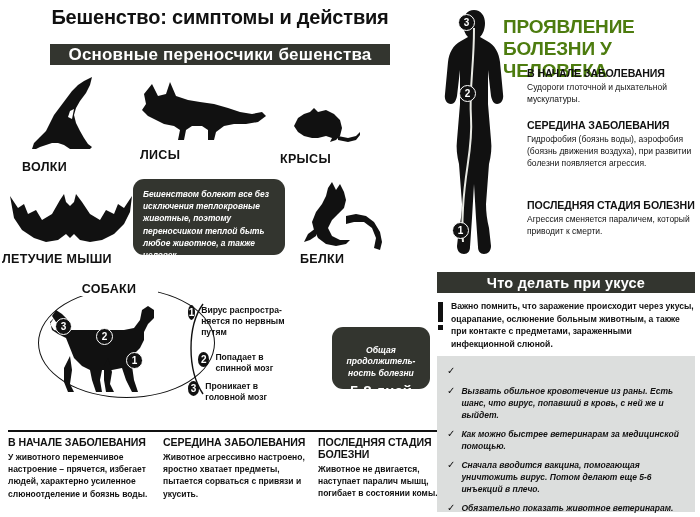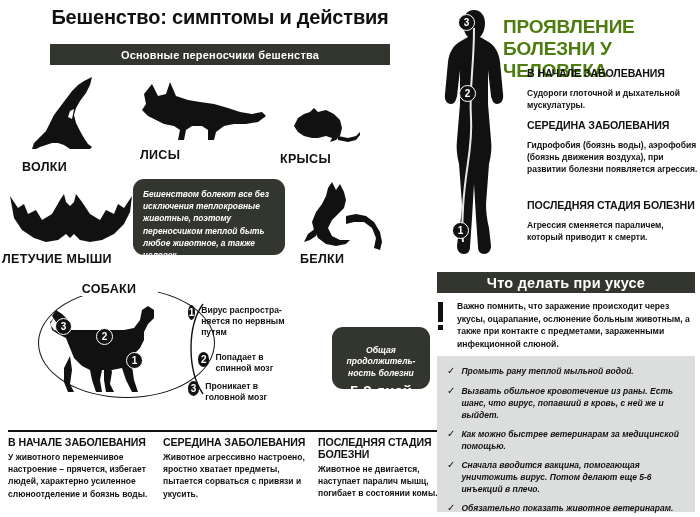--- a/index.html
+++ b/index.html
@@ -12,21 +12,21 @@
 
   
   #main-title{
     left:0;top:6px;width:440px;text-align:center;
     font-size:20px;font-weight:bold;letter-spacing:-0.2px;color:#111;
   }
 
   
   .banner{
     background:#33352f;color:#ffffff;text-align:center;
-    font-weight:bold;font-size:11px;letter-spacing:.2px;
+    font-weight:bold;font-size:17px;letter-spacing:.2px;
     display:flex;align-items:center;justify-content:center;
   }
   #carriers-banner{left:50px;top:44px;width:340px;height:21px;}
   #bite-banner{left:437px;top:272px;width:258px;height:21px;font-size:14.5px;}
 
   
   .animal-label{
     font-weight:bold;font-size:12.5px;letter-spacing:.3px;color:#111;
   }
 
@@ -81,29 +81,29 @@
   .sep-line{background:#111;height:2px;}
   #sep-bottom{left:8px;top:430px;width:430px;}
 
   
   #human-title{
     left:503px;top:16px;width:195px;
     font-weight:bold;font-size:19px;line-height:1.15;letter-spacing:-0.2px;color:#4d7c0f;
   }
   .hstage{position:absolute;color:#111;}
   .hstage .t{font-weight:bold;font-size:10.6px;line-height:1.12;letter-spacing:-0.1px;}
-  .hstage .b{font-weight:bold;font-size:8.5px;line-height:1.42;margin-top:7px;}
+  .hstage .b{font-weight:normal;font-size:8.5px;line-height:1.42;margin-top:1px;}
   #hstage-1{left:527px;top:68px;width:172px;}
   #hstage-2{left:527px;top:120px;width:174px;}
   #hstage-3{left:527px;top:200px;width:172px;}
 
   
   #important-note{
     left:437px;top:300px;width:258px;
-    display:flex;gap:14px;align-items:flex-start;
+    display:flex;gap:8px;align-items:flex-start;
   }
   #exclaim-icon{
     width:6px;flex:0 0 6px;display:flex;flex-direction:column;
     align-items:center;gap:3px;padding-top:2px;
   }
   #exclaim-icon .bar{width:5px;height:20px;background:#111;}
   #exclaim-icon .dot{width:5px;height:5px;background:#111;}
   #important-note .txt{font-weight:bold;font-size:8.6px;line-height:1.46;color:#111;}
 
   
@@ -252,21 +252,20 @@
   <div id="exclaim-icon">
     <div class="bar"></div>
       <div class="dot"></div>
   </div>
   <div class="txt">Важно помнить, что заражение происходит через укусы, оцарапание, ослюнение больным животным, а также при контакте с предметами, зараженными инфекционной слюной.</div>
 </div>
 
 <div class="abs" id="checklist-panel">
   <div class="check-item">
     <span class="check-mark">✓</span>
-    <span class="check-text">Промыть рану теплой мыльной водой.</span>
   </div>
   <div class="check-item">
     <span class="check-mark">✓</span>
     <span class="check-text">Вызвать обильное кровотечение из раны. Есть шанс, что вирус, попавший в кровь, с ней же и выйдет.</span>
   </div>
   <div class="check-item">
     <span class="check-mark">✓</span>
     <span class="check-text">Как можно быстрее ветеринарам за медицинской помощью.</span>
   </div>
   <div class="check-item">

